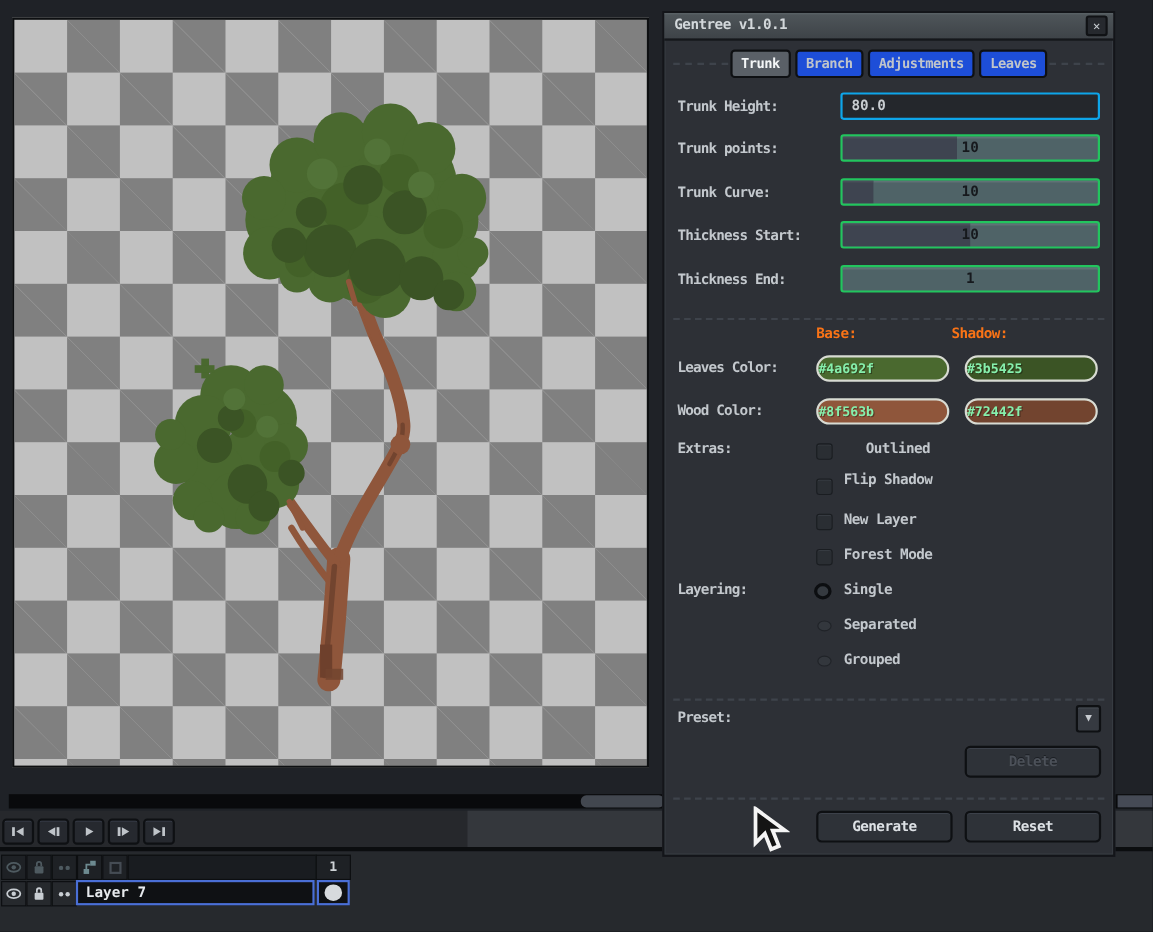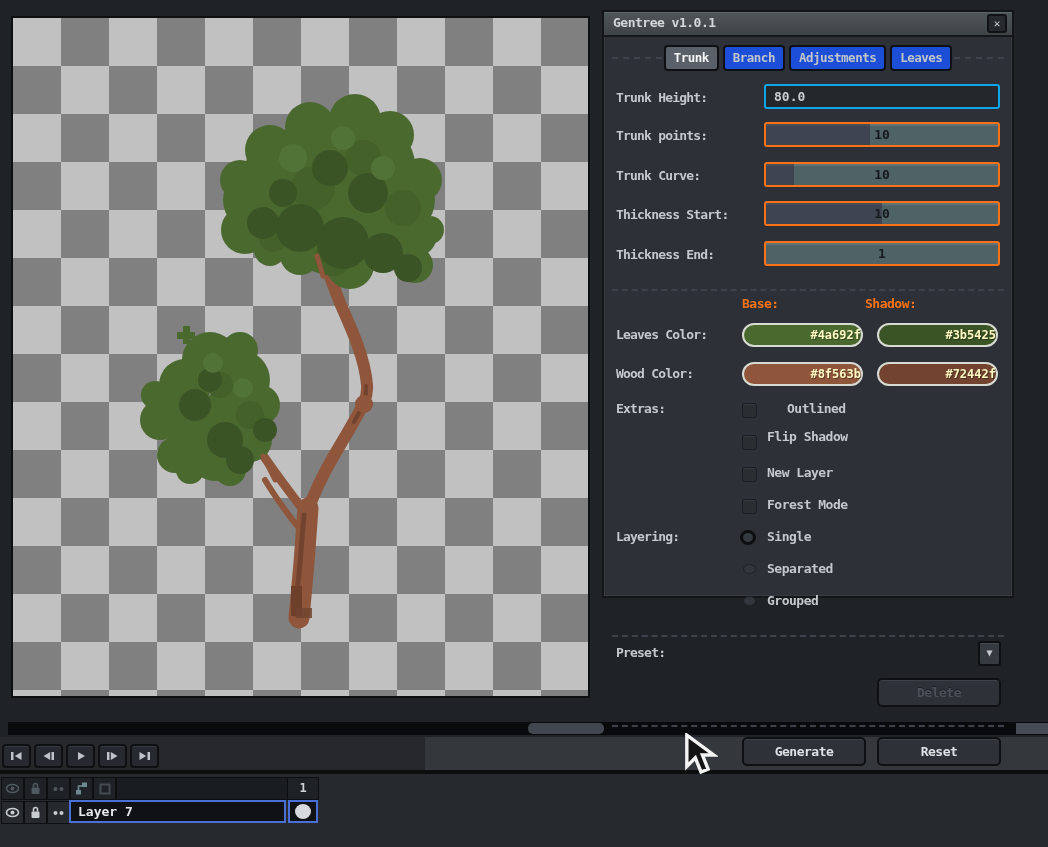--- a/index.html
+++ b/index.html
@@ -30,43 +30,43 @@
   .cell.bright{background:#26292d;}
   .filler{position:absolute;left:116px;top:777px;width:170px;height:21px;background:#191c20;border:1px solid #0c0e10;}
   .framecell{position:absolute;left:287px;top:777px;width:30px;height:21px;background:#1e2125;border:1px solid #0c0e10;
         color:#ced2d6;font-size:12px;text-align:center;line-height:21px;}
   .layername{position:absolute;left:69px;top:800px;width:217px;height:23px;background:#0f1114;
         border:2px solid #4a6fd6;box-sizing:border-box;color:#e6e9ec;font-size:13px;line-height:19px;padding-left:7px;}
   .celbox{position:absolute;left:288px;top:800px;width:30px;height:23px;background:#0f1114;
         border:2px solid #4a6fd6;box-sizing:border-box;display:flex;align-items:center;justify-content:center;}
   .celdot{width:16px;height:15px;border-radius:50%;background:#d7dadd;}
   
-  .dialog{position:absolute;left:602px;top:10px;width:412px;height:588px;background:#2d3036;
+  .dialog{position:absolute;left:602px;top:10px;width:412px;height:769px;background:#2d3036;
         border:2px solid #131519;box-sizing:border-box;box-shadow:inset 0 0 0 1px #383d43;}
   .titlebar{position:absolute;left:0;top:0;right:0;height:23px;background:linear-gradient(#4f565a,#3e4348);
         border-bottom:2px solid #15171b;box-shadow:inset 0 1px 0 #5d676b;}
   .title{padding-left:9px;line-height:21px;font-size:13px;color:#d3d8db;letter-spacing:-0.5px;}
   .closebtn{position:absolute;right:5px;top:2px;width:20px;height:19px;background:#26292e;border:2px solid #101215;
         border-radius:3px;color:#c9ced2;font-size:11px;line-height:15px;text-align:center;box-sizing:border-box;}
   .tabs{position:absolute;top:32px;left:8px;right:8px;height:27px;display:flex;align-items:center;}
   .dash{flex:1;border-top:2px dashed #3e434b;}
   .tab{height:26px;background:#1d4ed8;border:2px solid #0e1013;border-radius:4px;color:#c0c5ca;
         font-size:12.5px;line-height:21px;padding:0 8px;margin:0 2px;box-sizing:border-box;letter-spacing:-0.5px;}
   .tab.active{background:#5a6067;color:#f4f6f7;}
   .lbl{position:absolute;left:12px;font-size:13px;color:#c3c8cd;letter-spacing:-0.8px;white-space:nowrap;}
   .textbox{position:absolute;left:160px;width:236px;height:25px;background:#24272c;border:2px solid #0ea5e9;
         border-radius:3px;color:#c9cdd1;font:inherit;font-size:13px;padding:0 8px;box-sizing:border-box;}
-  .slider{position:absolute;left:160px;width:236px;height:25px;background:#4f6367;border:2px solid #f97316;
+  .slider{position:absolute;left:160px;width:236px;height:25px;background:#4f6367;border:2px solid #22c55e;
         border-radius:3px;box-sizing:border-box;overflow:hidden;box-shadow:inset 0 2px 0 rgba(255,255,255,0.10);}
   .slider .fill{position:absolute;left:0;top:0;bottom:0;background:#3e4450;box-shadow:inset 0 2px 0 rgba(255,255,255,0.06);}
   .slider .val{position:absolute;inset:0;text-align:center;line-height:21px;color:#16191d;font-size:13px;}
   .sep{position:absolute;left:8px;right:8px;border-top:2px dashed #3e434b;}
   .colhdr{position:absolute;font-size:13px;color:#f97316;letter-spacing:-0.5px;}
-  .cbtn{position:absolute;width:121px;height:24px;border:2px solid #d8dbd3;border-radius:12px;color:#fef9c3;
-        font-size:12px;text-align:right;line-height:20px;box-sizing:border-box;text-shadow:1px 1px 0 rgba(0,0,0,0.35);}
+  .cbtn{position:absolute;width:121px;height:24px;border:2px solid #d8dbd3;border-radius:12px;color:#86efac;
+        font-size:12px;text-align:left;line-height:20px;box-sizing:border-box;text-shadow:1px 1px 0 rgba(0,0,0,0.35);}
   .cb{position:absolute;left:138px;width:13px;height:13px;background:#2a2e33;border:1px solid #1a1d21;
         border-radius:3px;box-shadow:inset 0 1px 0 #363b41;}
   .optlbl{position:absolute;left:163px;font-size:13px;color:#c3c8cd;letter-spacing:-0.5px;}
   .rsel{position:absolute;left:136px;width:16px;height:15px;border-radius:50%;background:#353a40;
         border:3px solid #0c0e11;box-sizing:border-box;}
   .run{position:absolute;left:139px;width:13px;height:10px;border-radius:50%;background:#33373d;
         border:1px solid #202328;box-sizing:border-box;}
   .combo{position:absolute;left:138px;width:235px;height:25px;background:#24272c;border:2px solid #0e1013;
         border-radius:3px;box-sizing:border-box;color:#c9cdd1;font-size:13px;line-height:21px;padding-left:8px;}
   .comboarrow{position:absolute;left:374px;width:23px;height:25px;background:#363a41;border:2px solid #0e1013;

